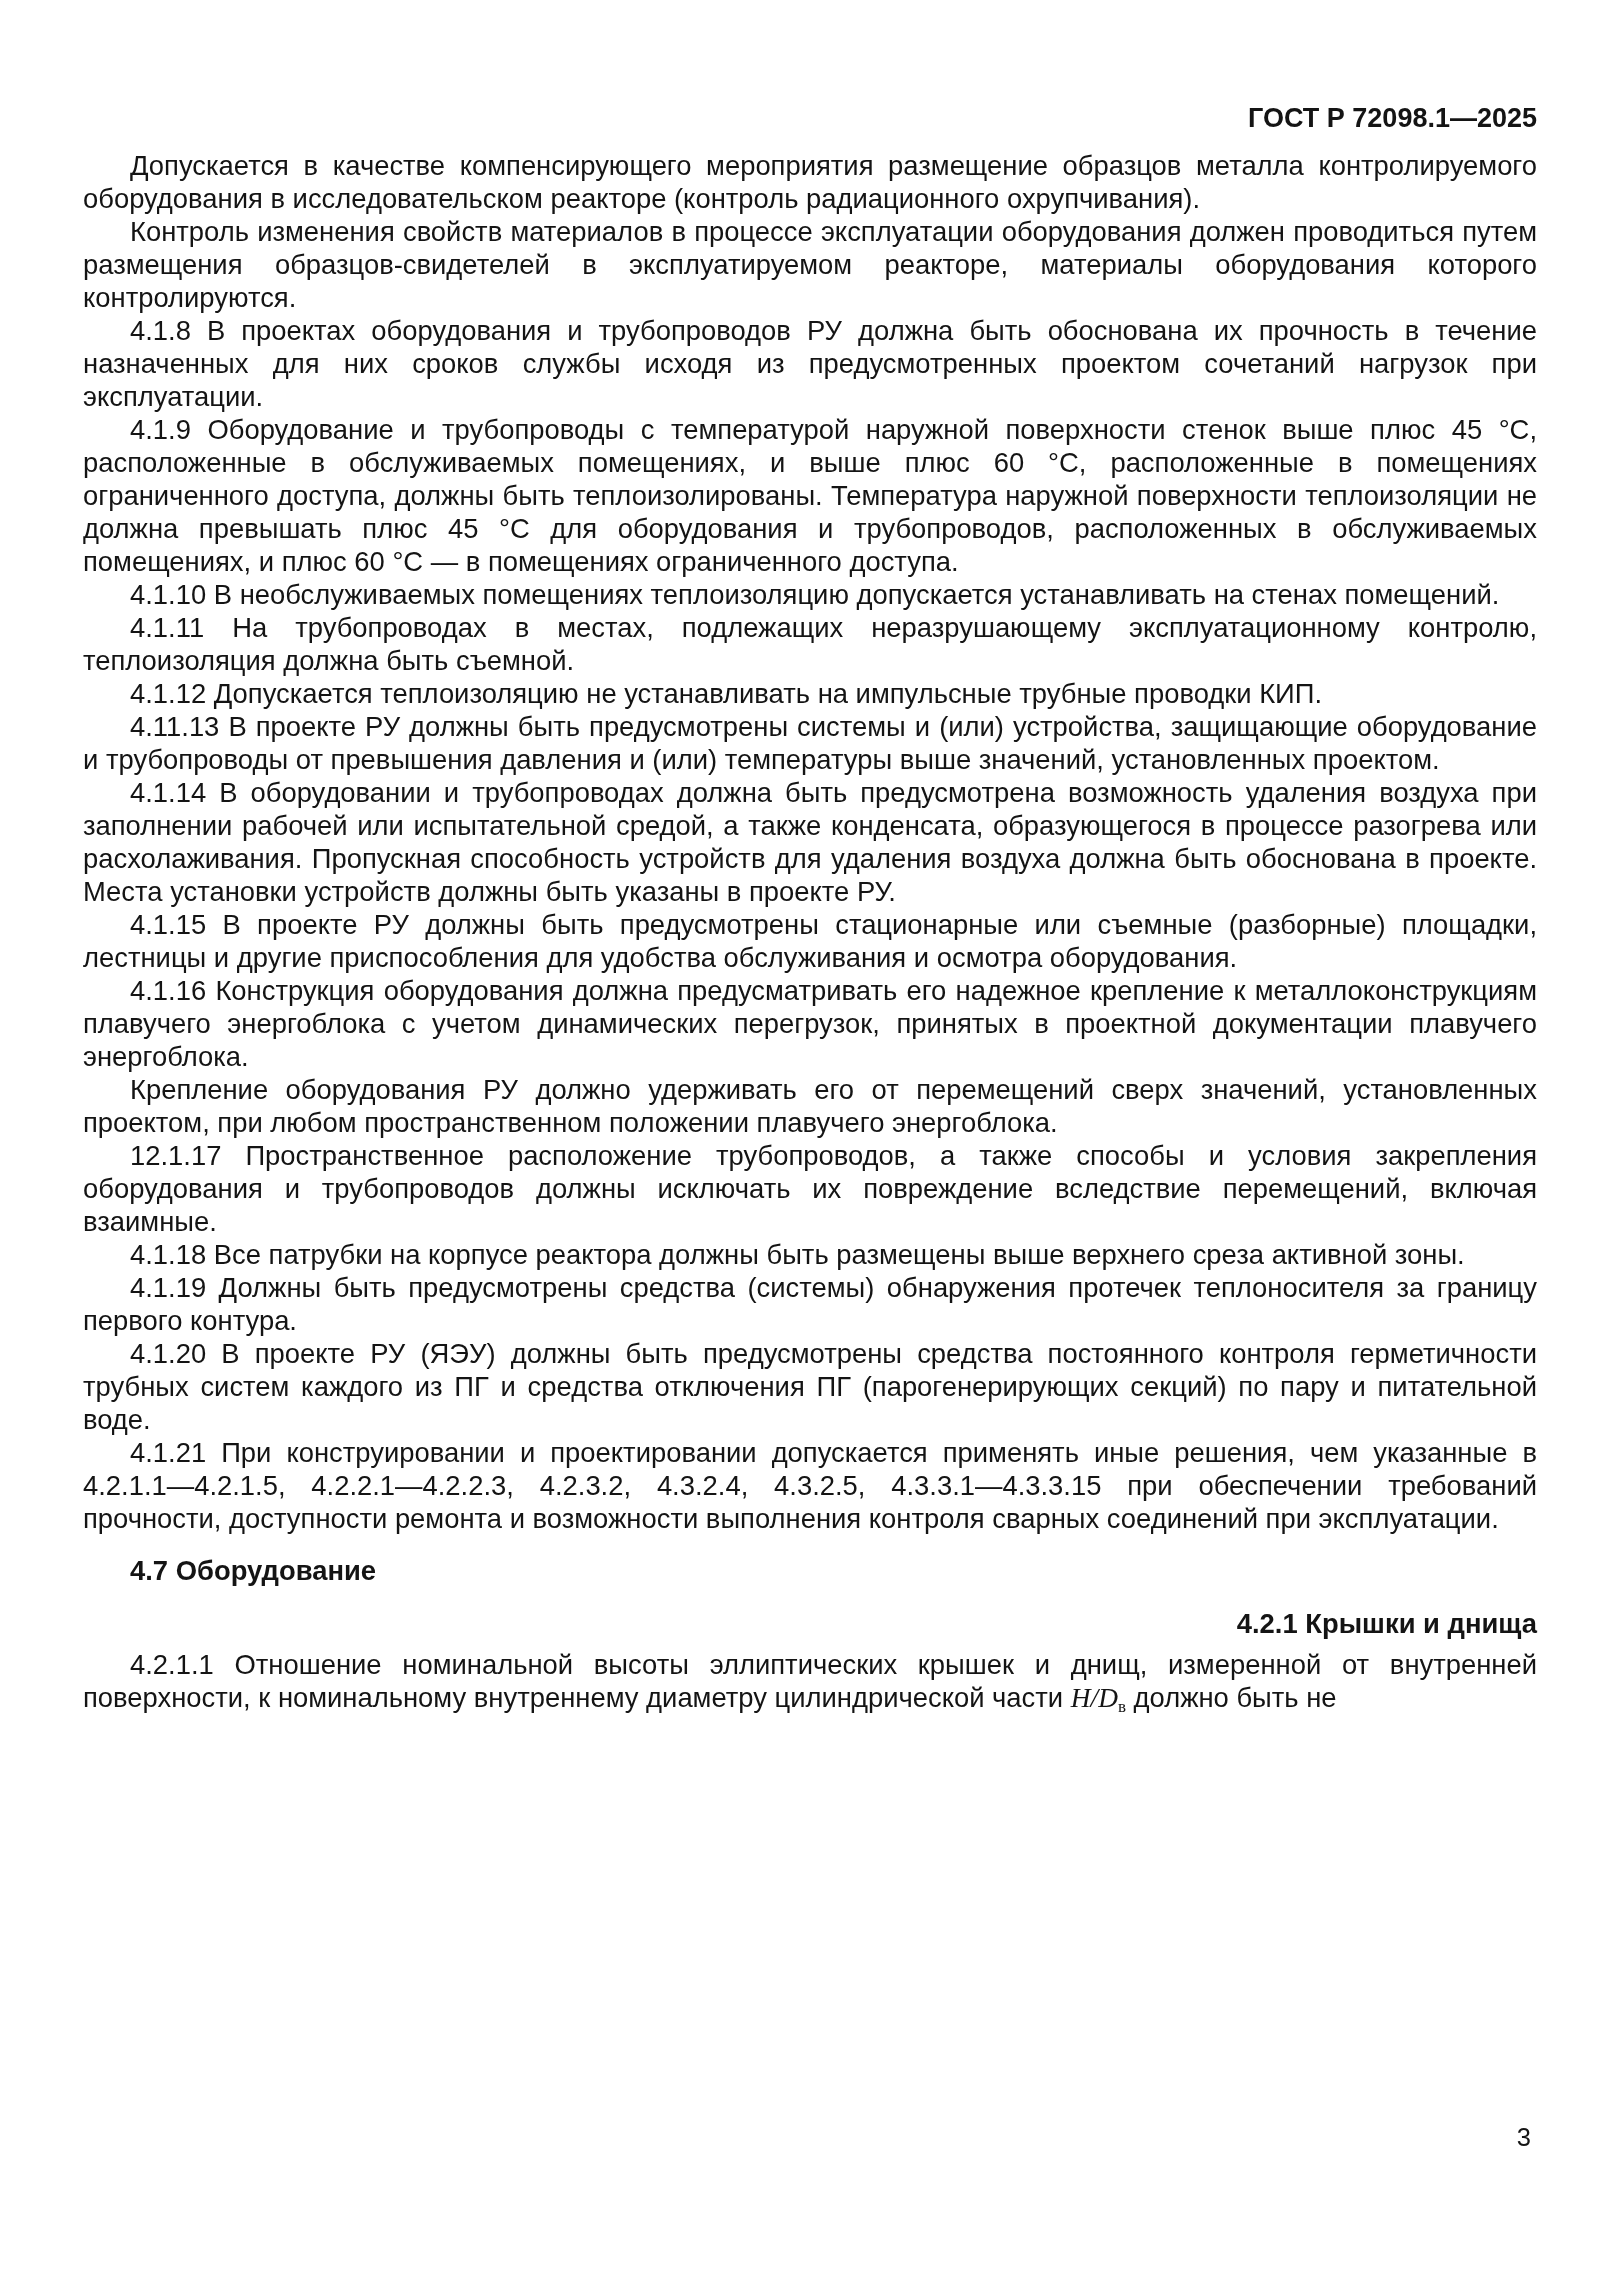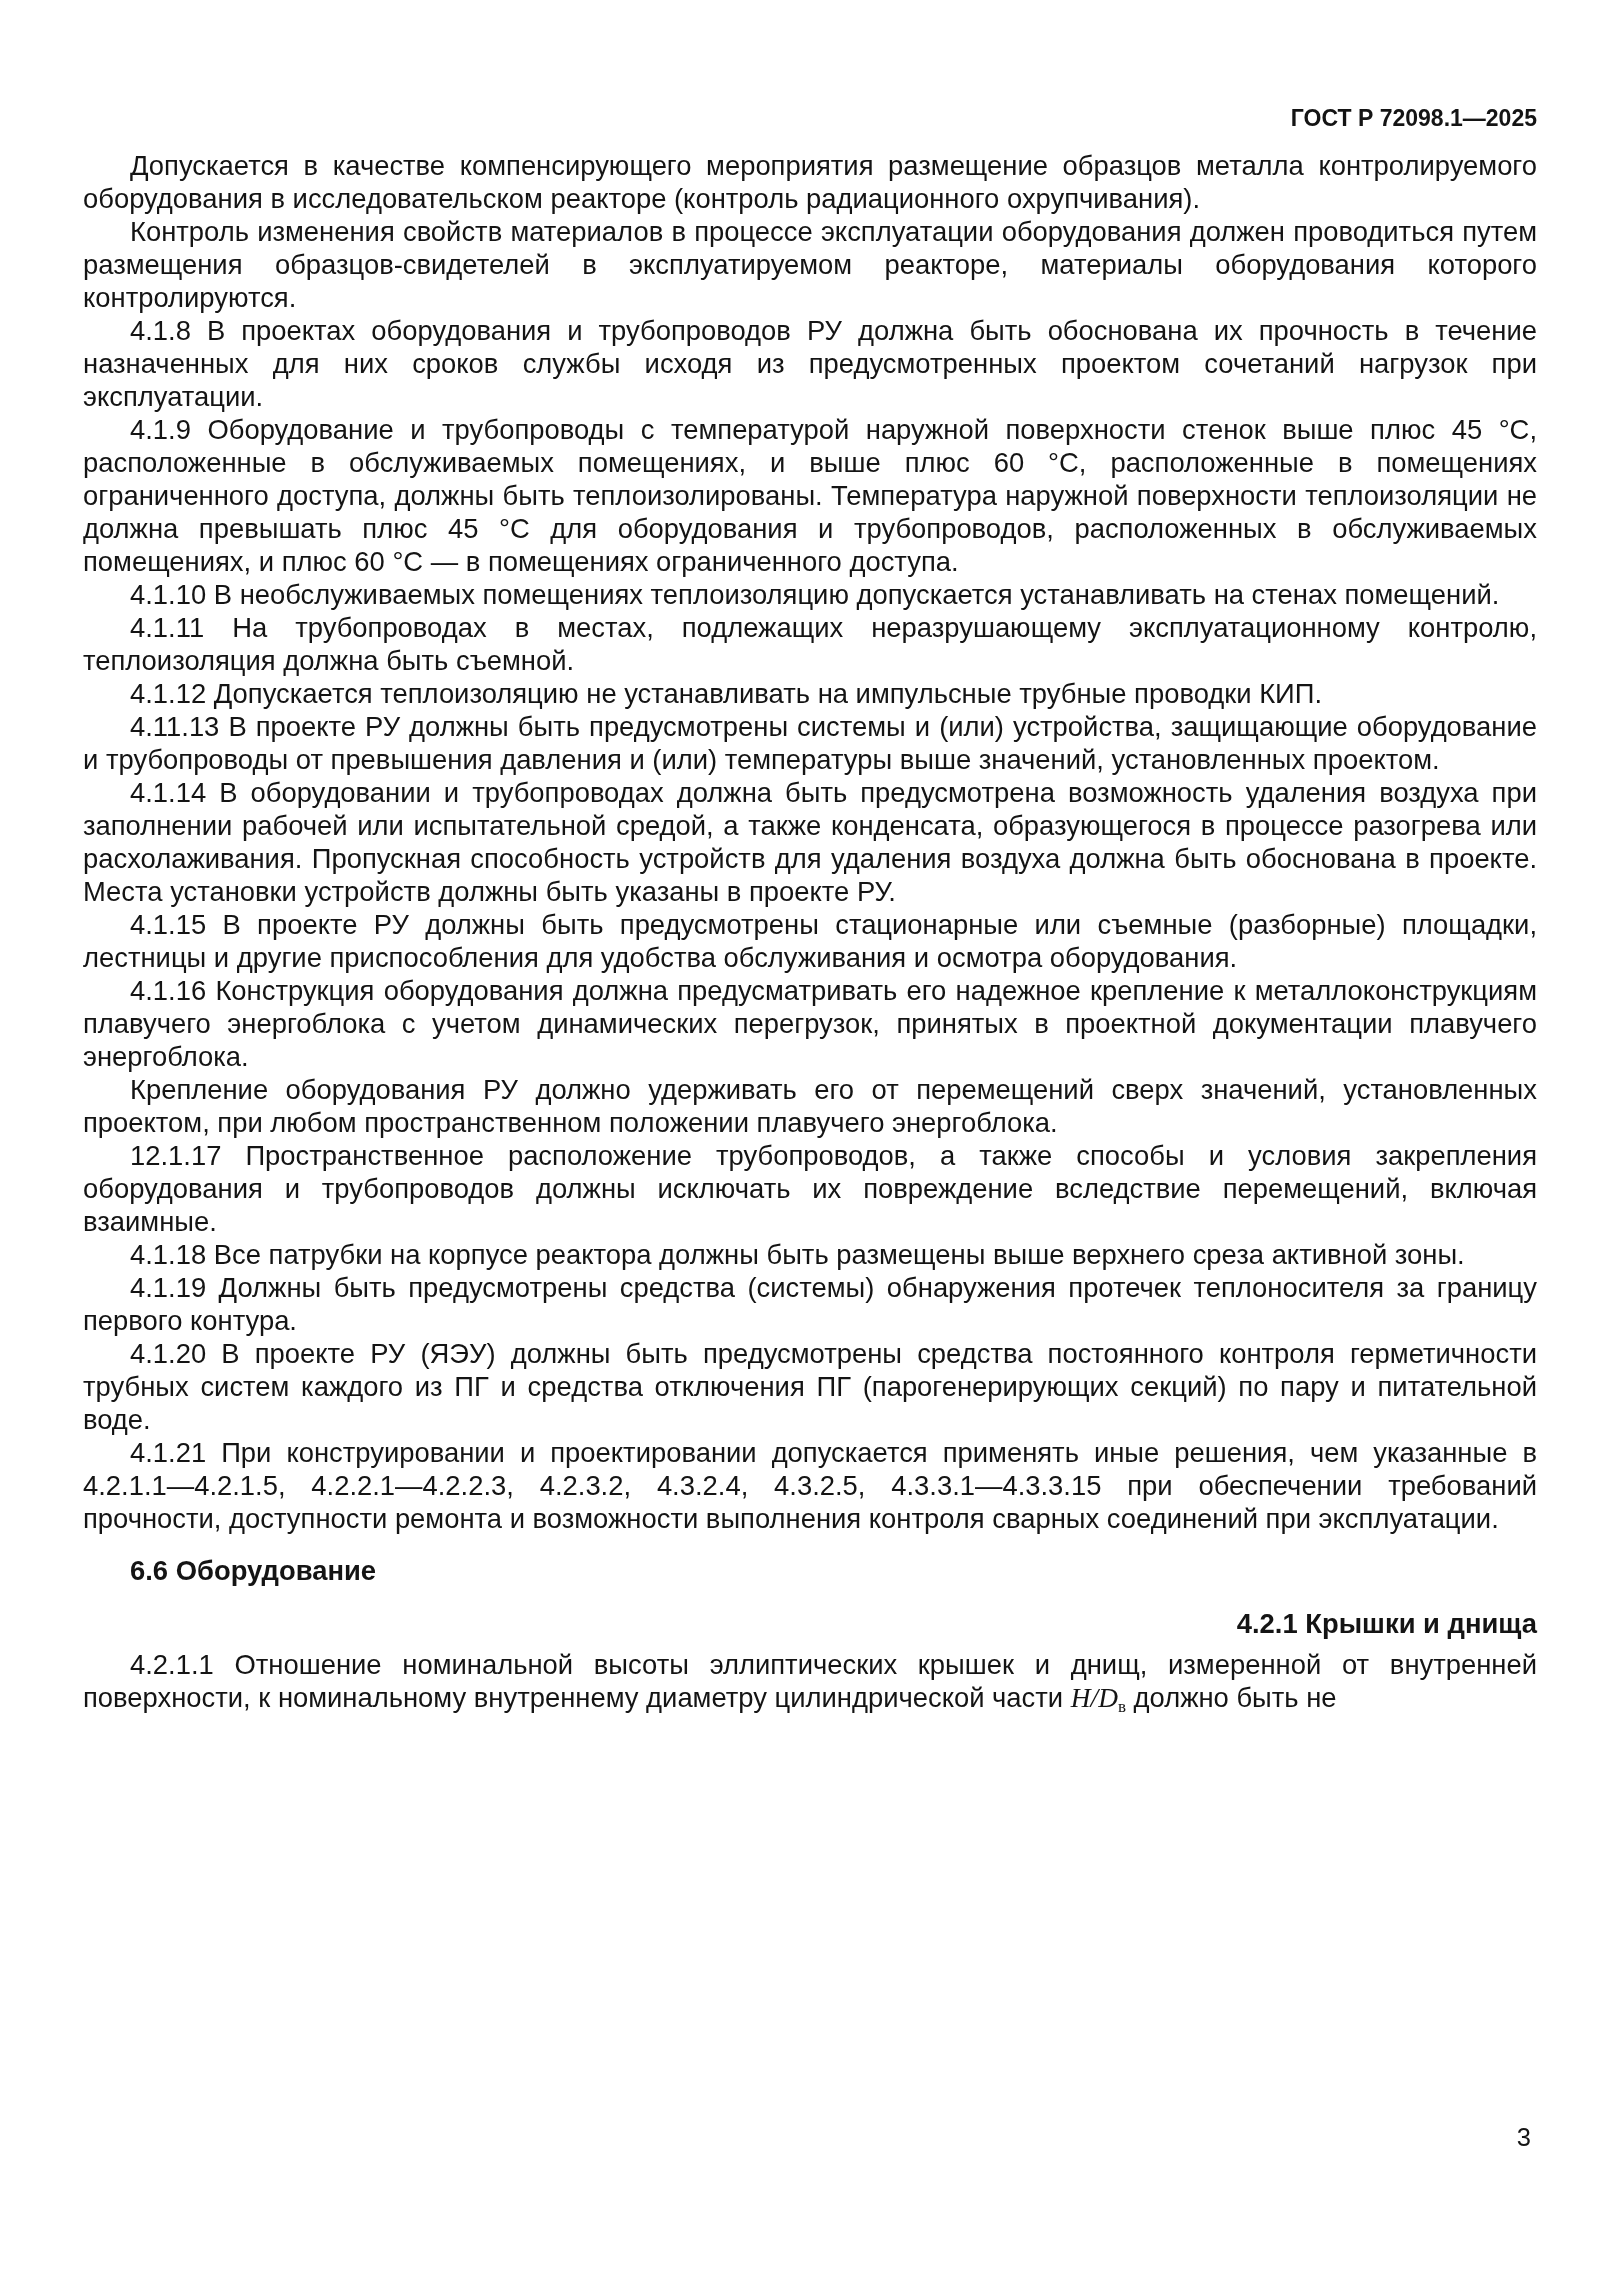--- a/index.html
+++ b/index.html
@@ -10,21 +10,21 @@
     height: 2293px;
     margin: 0 auto;
     background: #ffffff;
     color: #141414;
     font-family: "Liberation Sans", sans-serif;
     padding: 104px 84px 0 83px;
     overflow: hidden;
   }
   .doc-header {
     text-align: right;
-    font-size: 23px;
+    font-size: 27px;
     font-weight: bold;
     line-height: 29px;
     margin: 0 0 15.7px 0;
   }
   .body-text p {
     margin: 0;
     font-size: 27.4px;
     line-height: 33px;
     text-align: justify;
     text-indent: 47px;
@@ -72,21 +72,21 @@
     <p>4.1.14 В оборудовании и трубопроводах должна быть предусмотрена возможность удаления воздуха при заполнении рабочей или испытательной средой, а также конденсата, образующегося в процессе разогрева или расхолаживания. Пропускная способность устройств для удаления воздуха должна быть обоснована в проекте. Места установки устройств должны быть указаны в проекте РУ.</p>
     <p>4.1.15 В проекте РУ должны быть предусмотрены стационарные или съемные (разборные) площадки, лестницы и другие приспособления для удобства обслуживания и осмотра оборудования.</p>
     <p>4.1.16 Конструкция оборудования должна предусматривать его надежное крепление к металлоконструкциям плавучего энергоблока с учетом динамических перегрузок, принятых в проектной документации плавучего энергоблока.</p>
     <p>Крепление оборудования РУ должно удерживать его от перемещений сверх значений, установленных проектом, при любом пространственном положении плавучего энергоблока.</p>
     <p>12.1.17 Пространственное расположение трубопроводов, а также способы и условия закрепления оборудования и трубопроводов должны исключать их повреждение вследствие перемещений, включая взаимные.</p>
     <p>4.1.18 Все патрубки на корпусе реактора должны быть размещены выше верхнего среза активной зоны.</p>
     <p>4.1.19 Должны быть предусмотрены средства (системы) обнаружения протечек теплоносителя за границу первого контура.</p>
     <p>4.1.20 В проекте РУ (ЯЭУ) должны быть предусмотрены средства постоянного контроля герметичности трубных систем каждого из ПГ и средства отключения ПГ (парогенерирующих секций) по пару и питательной воде.</p>
     <p>4.1.21 При конструировании и проектировании допускается применять иные решения, чем указанные в 4.2.1.1—4.2.1.5, 4.2.2.1—4.2.2.3, 4.2.3.2, 4.3.2.4, 4.3.2.5, 4.3.3.1—4.3.3.15 при обеспечении требований прочности, доступности ремонта и возможности выполнения контроля сварных соединений при эксплуатации.</p>
 
-    <p class="heading h2">6.6 Оборудование</p>
+    <p class="heading h2">4.7 Оборудование</p>
 
     <p class="heading h3">4.2.1 Крышки и днища</p>
 
     <p><span>4.2.1.1 Отношение номинальной высоты эллиптических крышек и днищ, измеренной от внутренней поверхности, к номинальному внутреннему диаметру цилиндрической части </span><span class="formula">H/D</span><span class="formula-sub">в</span><span> должно быть не</span></p>
   </div>
 
   <div class="page-number">3</div>
 
 </div>
 

